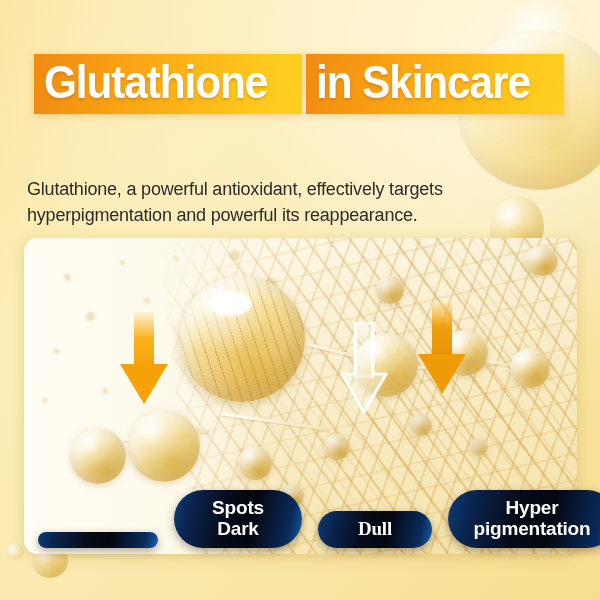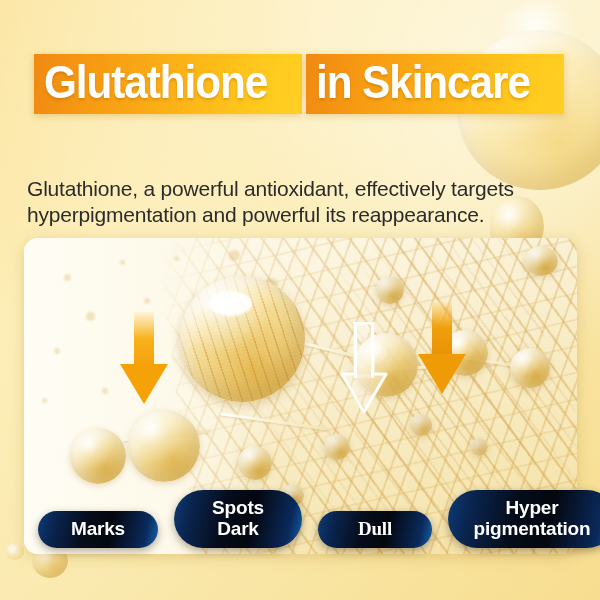--- a/index.html
+++ b/index.html
@@ -77,21 +77,21 @@
     color:#fff;
     transform:scaleX(.9);transform-origin:left center;
     text-shadow:0 2px 3px rgba(160,95,10,.35);
     white-space:nowrap;
   }
   .banner-2 span{font-size:47px;}
 
   
   .subtitle{
     position:absolute;left:27px;top:176px;width:520px;
-    font-size:21px;line-height:26px;color:#2b2b2b;
+    font-size:18px;line-height:26px;color:#2b2b2b;
     font-family:"Liberation Sans", sans-serif;
     letter-spacing:-.2px;
   }
   .subtitle .l2{display:block;}
 
   
   .panel{
     position:absolute;left:24px;top:238px;width:553px;height:316px;
     border-radius:14px;overflow:hidden;
     box-shadow:0 3px 14px rgba(190,150,60,.35);
@@ -269,21 +269,20 @@
     </svg>
   </div>
 
   <div class="arrow arrow-solid arrow-3">
     <div class="shaft"></div>
     <div class="head"></div>
   </div>
 
   <div class="pills">
     <div class="pill pill-1">
-      <span>Marks</span>
     </div>
     <div class="pill pill-2">
       <span>Spots</span>
       <span>Dark</span>
     </div>
     <div class="pill pill-3">
       <span>Dull</span>
     </div>
     <div class="pill pill-4">
       <span>Hyper</span>

